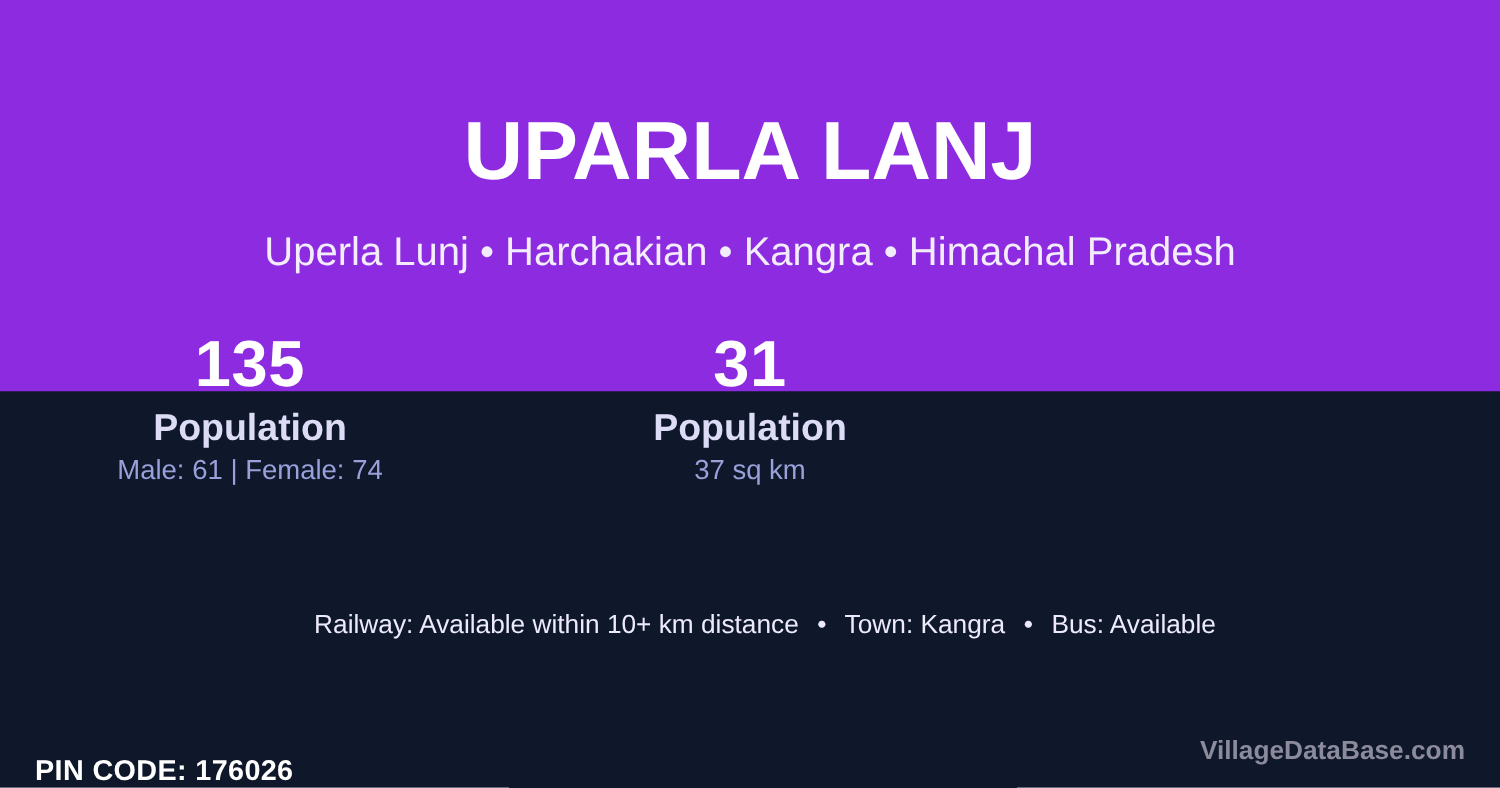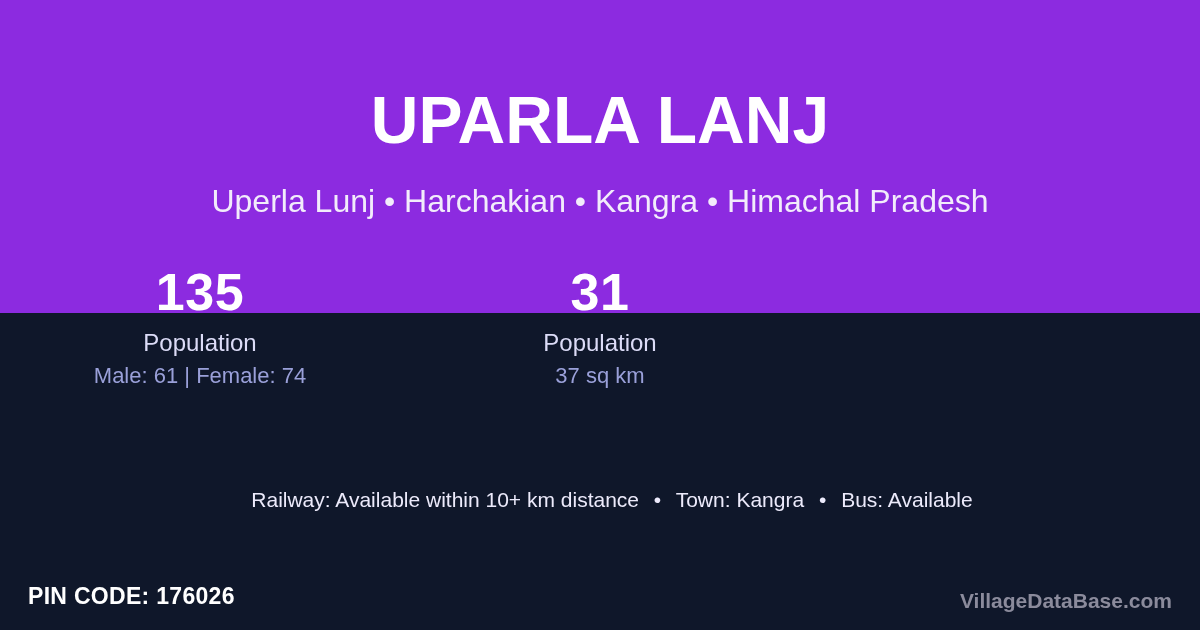--- a/index.html
+++ b/index.html
@@ -63,22 +63,22 @@
   }
   .stat-value {
     font-size:52px;
     font-weight:bold;
     color:#ffffff;
     line-height:62px;
     letter-spacing:0.5px;
   }
   .stat-label {
     margin-top:5px;
-    font-size:24px;
-    font-weight:400;
+    font-size:30px;
+    font-weight:700;
     color:#dcdcf7;
     line-height:29px;
   }
   .stat-sub {
     margin-top:9px;
     font-size:22px;
     font-weight:400;
     color:#9aa0d9;
     line-height:20px;
   }
@@ -94,21 +94,21 @@
     line-height:26px;
     white-space:nowrap;
   }
   .amenity-sep {
     color:#eceafb;
     padding:0 9px;
   }
 
   
   #pin-code {
-    position:absolute; left:28px; top:582px;
+    position:absolute; left:28px; top:602px;
     font-size:23px;
     font-weight:bold;
     color:#ffffff;
     line-height:28px;
     letter-spacing:0.3px;
   }
 
   #site-watermark {
     position:absolute; right:28px; top:588px;
     font-size:21px;

